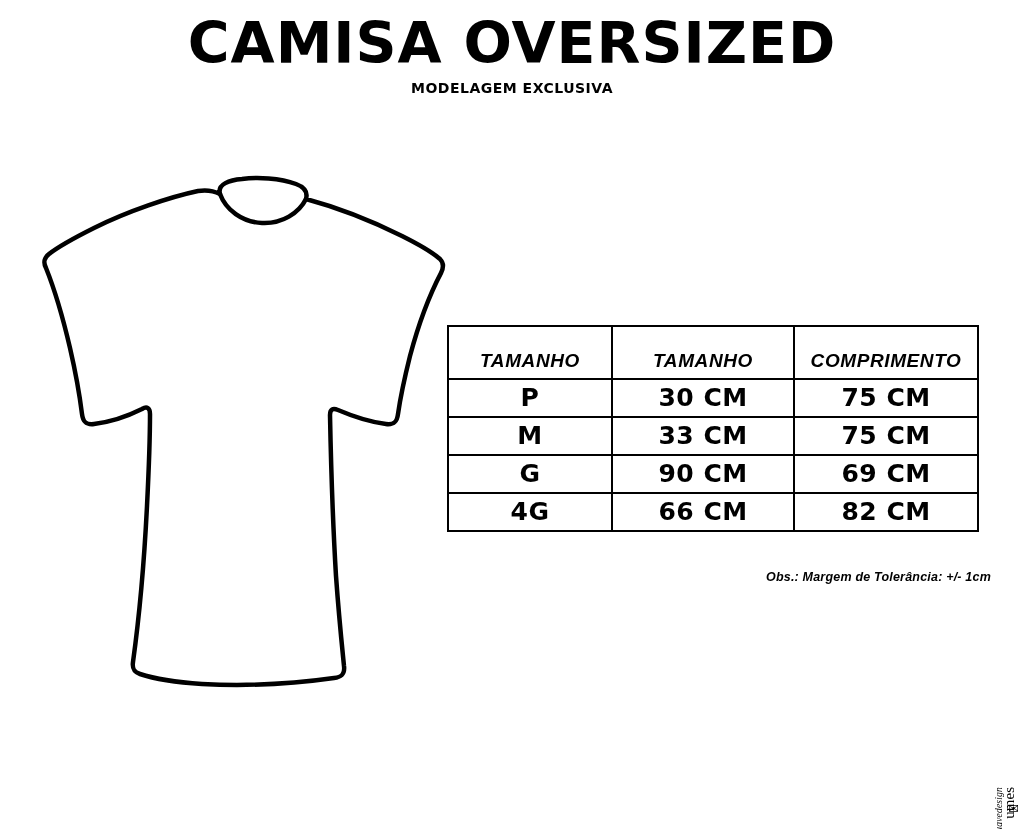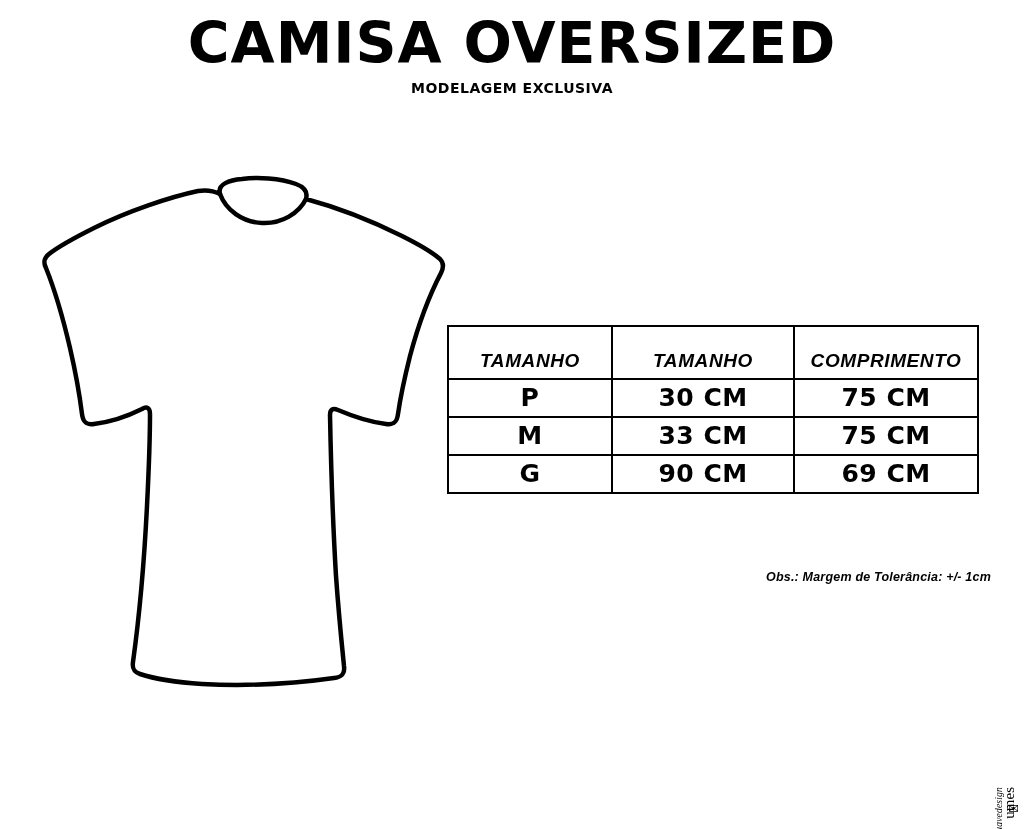--- a/index.html
+++ b/index.html
@@ -205,20 +205,25 @@
       <tr>
         <td>M</td>
         <td>33 CM</td>
         <td>75 CM</td>
       </tr>
       <tr>
         <td>G</td>
         <td>90 CM</td>
         <td>69 CM</td>
       </tr>
+      <tr>
+        <td>4G</td>
+        <td>66 CM</td>
+        <td>82 CM</td>
+      </tr>
     </tbody>
   </table>
 </div>
 
 <div class="note">Obs.: Margem de Tolerância: +/- 1cm</div>
 
 <div class="credit">
   <div class="credit-text">design @uavedesign</div>
   <div class="credit-brand">umes</div>
   <div class="credit-mark">✉</div>

